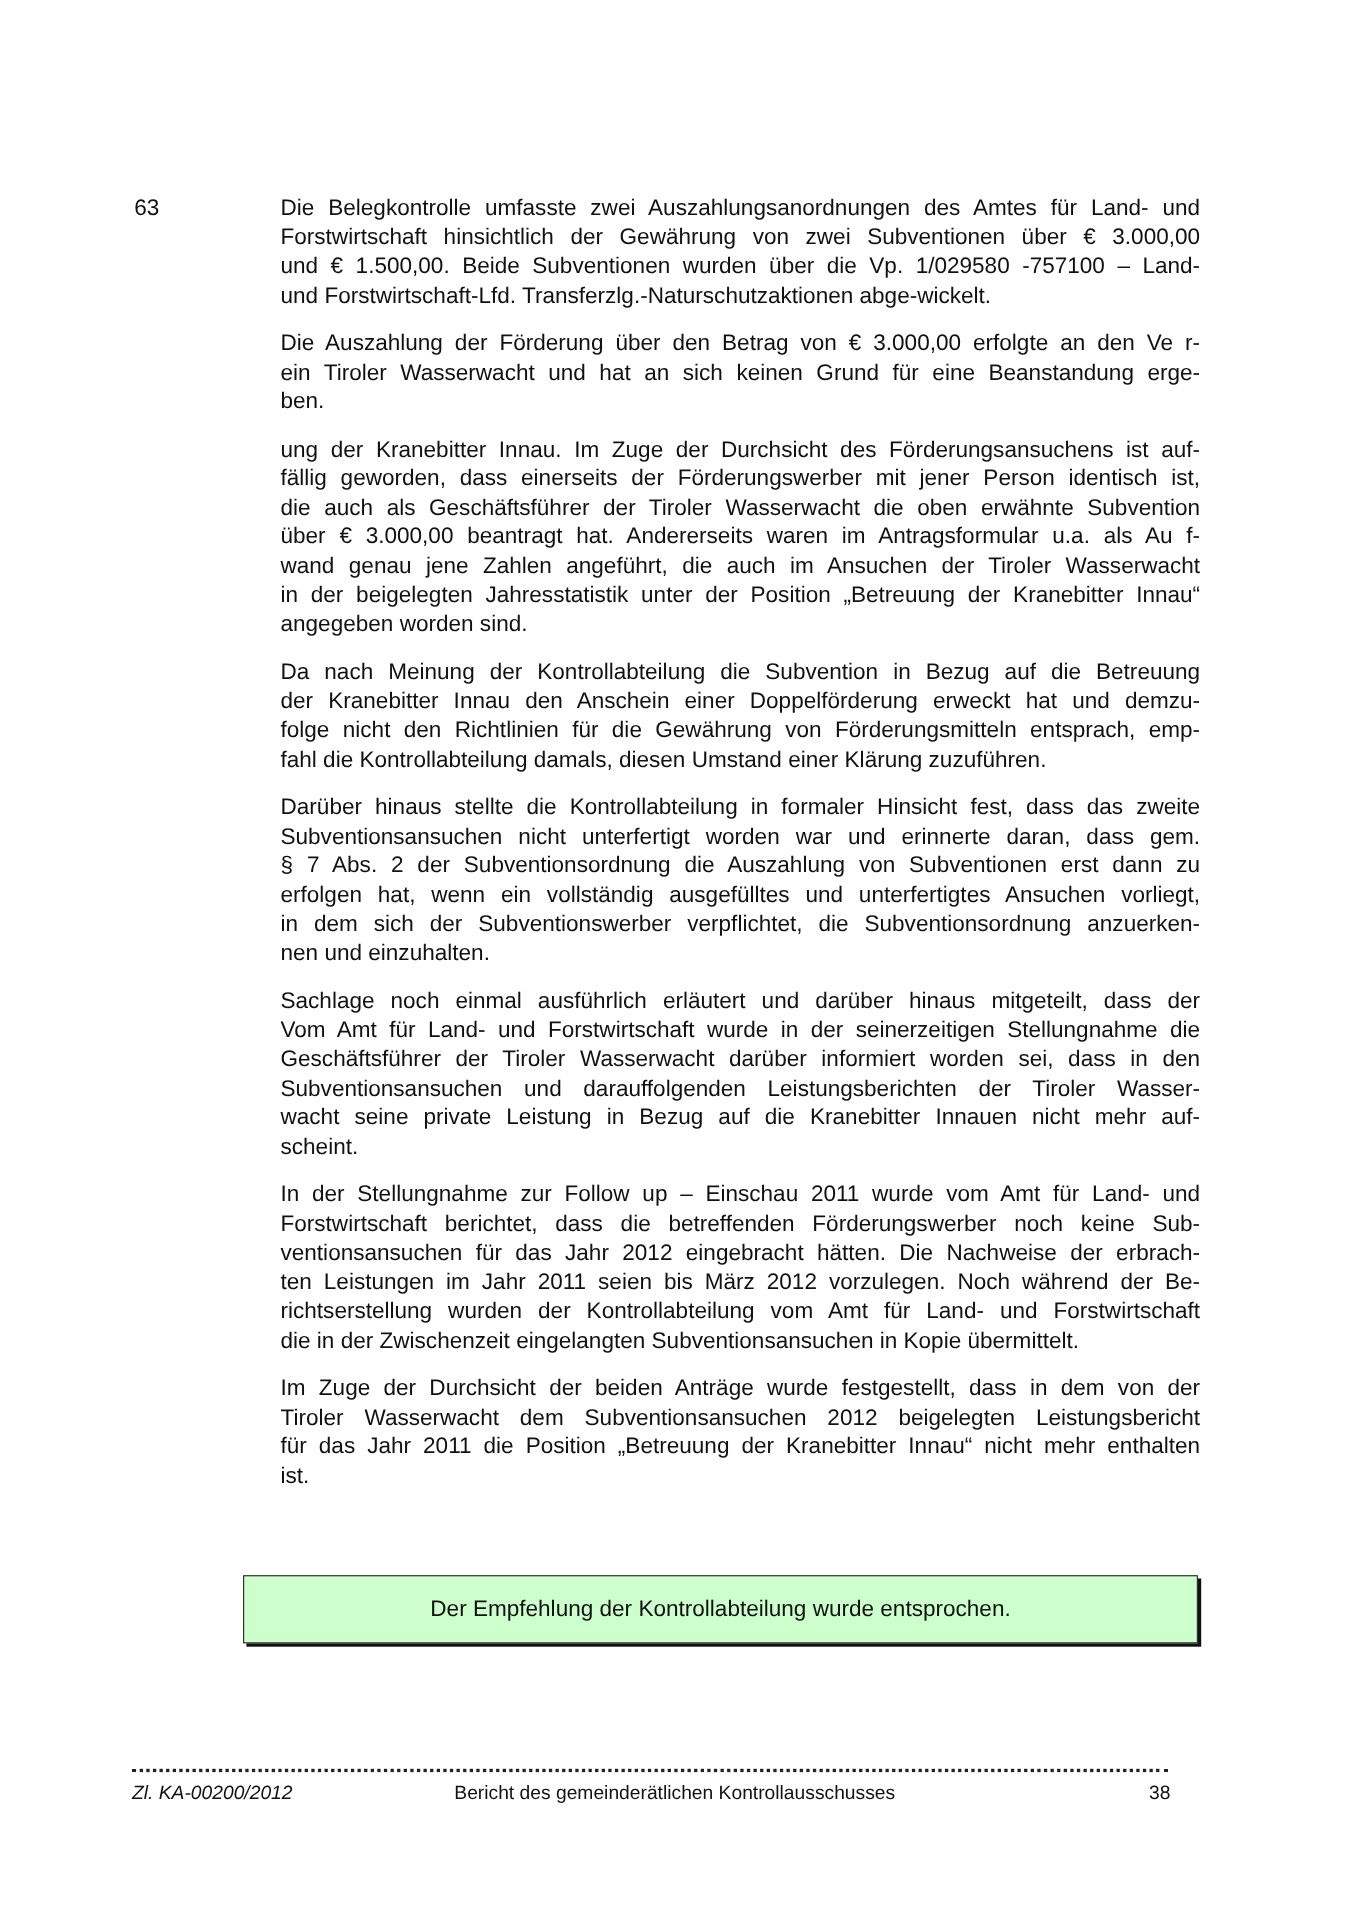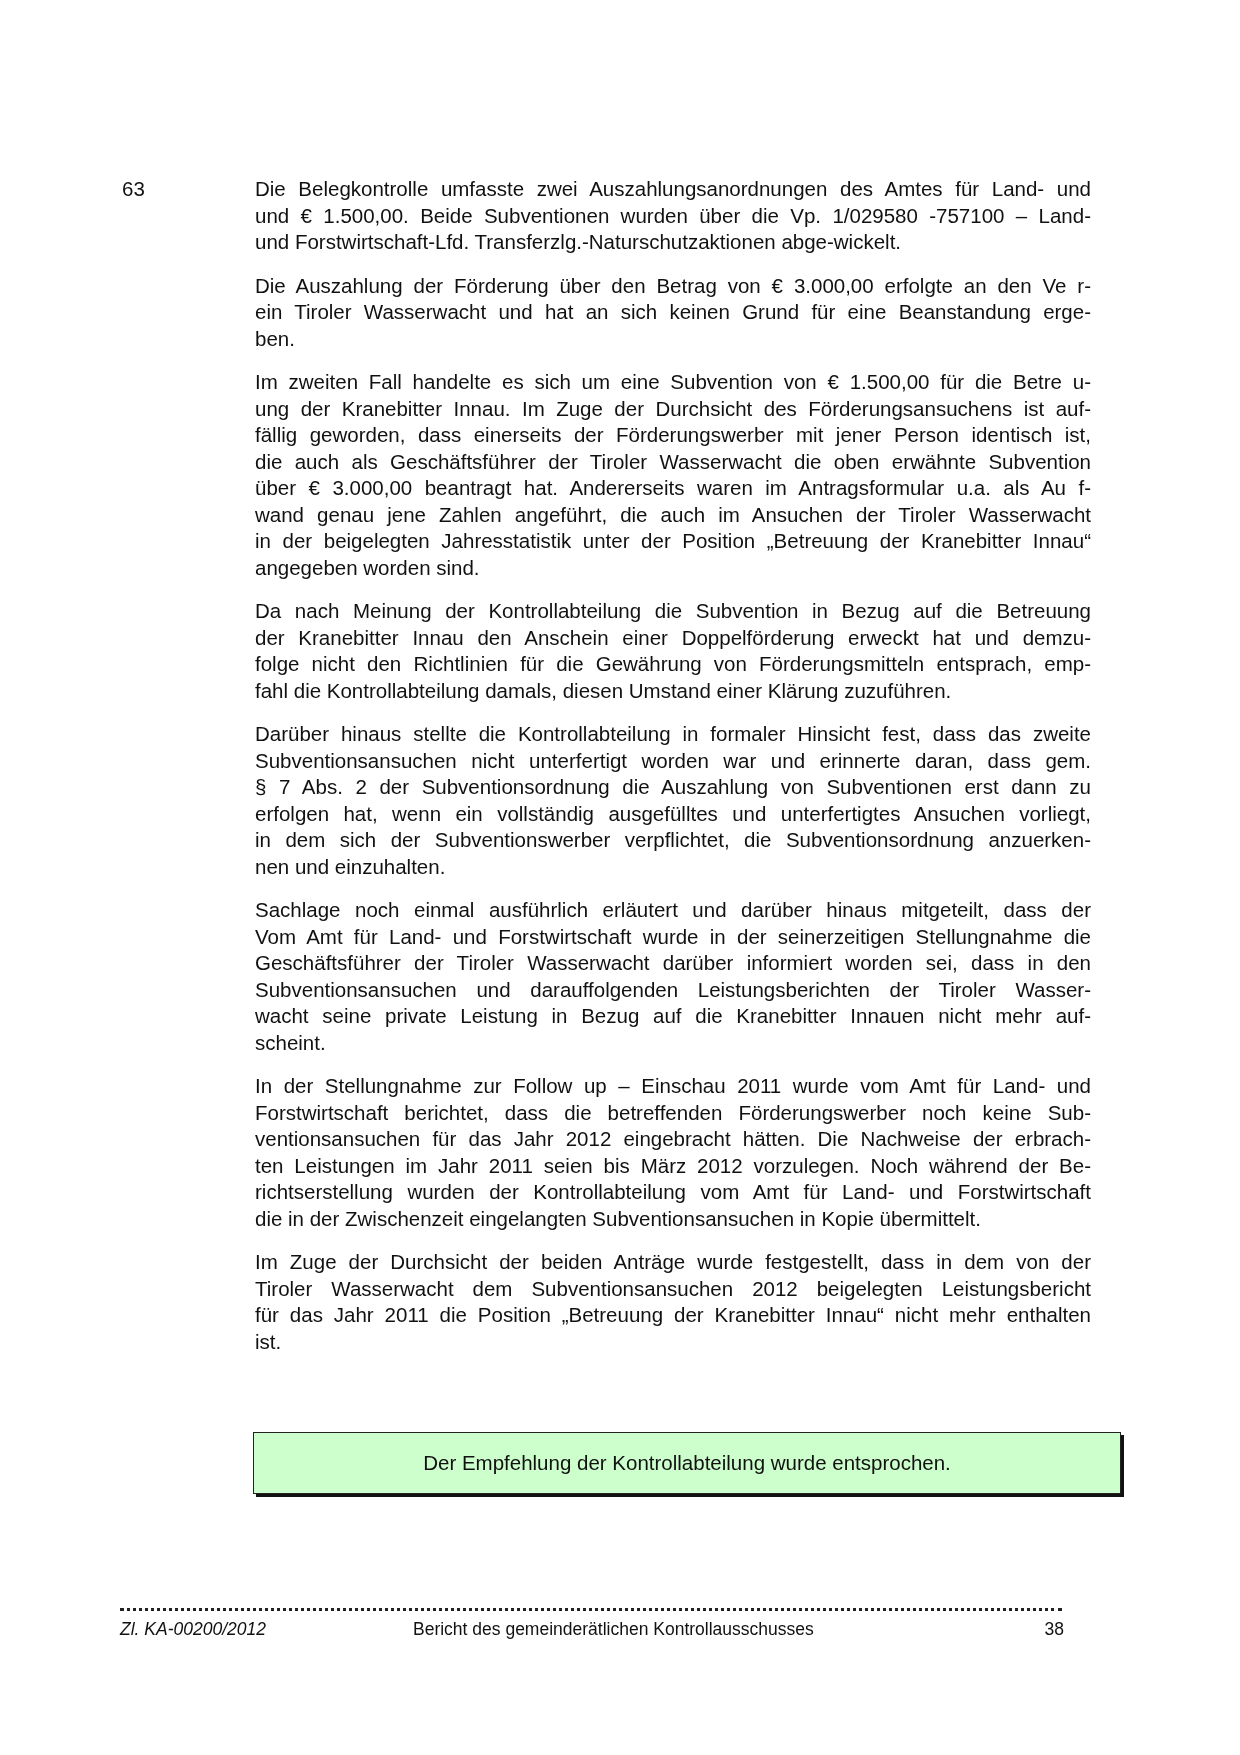--- a/index.html
+++ b/index.html
@@ -55,21 +55,20 @@
       left: 221px;
       top: 1432px;
       width: 866px;
       height: 60px;
       background: #ccffcc;
       border: 1.5px solid #222222;
       box-shadow: 3px 3px 0 #111111;
       display: flex;
       align-items: center;
       justify-content: center;
-      margin-left: 32px;
     }
     .recommend-text {
       font-size: 20.5px;
       line-height: 26px;
       color: #111111;
     }
     .footer-rule {
       position: absolute;
       left: 120px;
       top: 1608px;
@@ -107,32 +106,32 @@
 <body>
 
 <div class="page">
 
   <div class="section-number">63</div>
 
   <div class="body-column">
 
     <p class="para">
       <span class="line">Die Belegkontrolle umfasste zwei Auszahlungsanordnungen des Amtes für Land- und</span>
+      <span class="line">Forstwirtschaft hinsichtlich der Gewährung von zwei Subventionen über € 3.000,00</span>
       <span class="line">und € 1.500,00. Beide Subventionen wurden über die Vp. 1/029580 -757100 – Land-</span>
       <span class="line end">und Forstwirtschaft-Lfd. Transferzlg.-Naturschutzaktionen abge-wickelt.</span>
     </p>
 
     <p class="para">
       <span class="line">Die Auszahlung der Förderung über den Betrag von € 3.000,00 erfolgte an den Ve r-</span>
       <span class="line">ein Tiroler Wasserwacht und hat an sich keinen Grund für eine Beanstandung erge-</span>
       <span class="line end">ben.</span>
     </p>
 
     <p class="para">
-      <span class="line">Im zweiten Fall handelte es sich um eine Subvention von € 1.500,00 für die Betre u-</span>
       <span class="line">ung der Kranebitter Innau. Im Zuge der Durchsicht des Förderungsansuchens ist auf-</span>
       <span class="line">fällig geworden, dass einerseits der Förderungswerber mit jener Person identisch ist,</span>
       <span class="line">die auch als Geschäftsführer der Tiroler Wasserwacht die oben erwähnte Subvention</span>
       <span class="line">über € 3.000,00 beantragt hat. Andererseits waren im Antragsformular u.a. als Au    f-</span>
       <span class="line">wand genau jene Zahlen angeführt, die auch im Ansuchen der Tiroler Wasserwacht</span>
       <span class="line">in der beigelegten Jahresstatistik unter der Position „Betreuung der Kranebitter Innau“</span>
       <span class="line end">angegeben worden sind.</span>
     </p>
 
     <p class="para">

